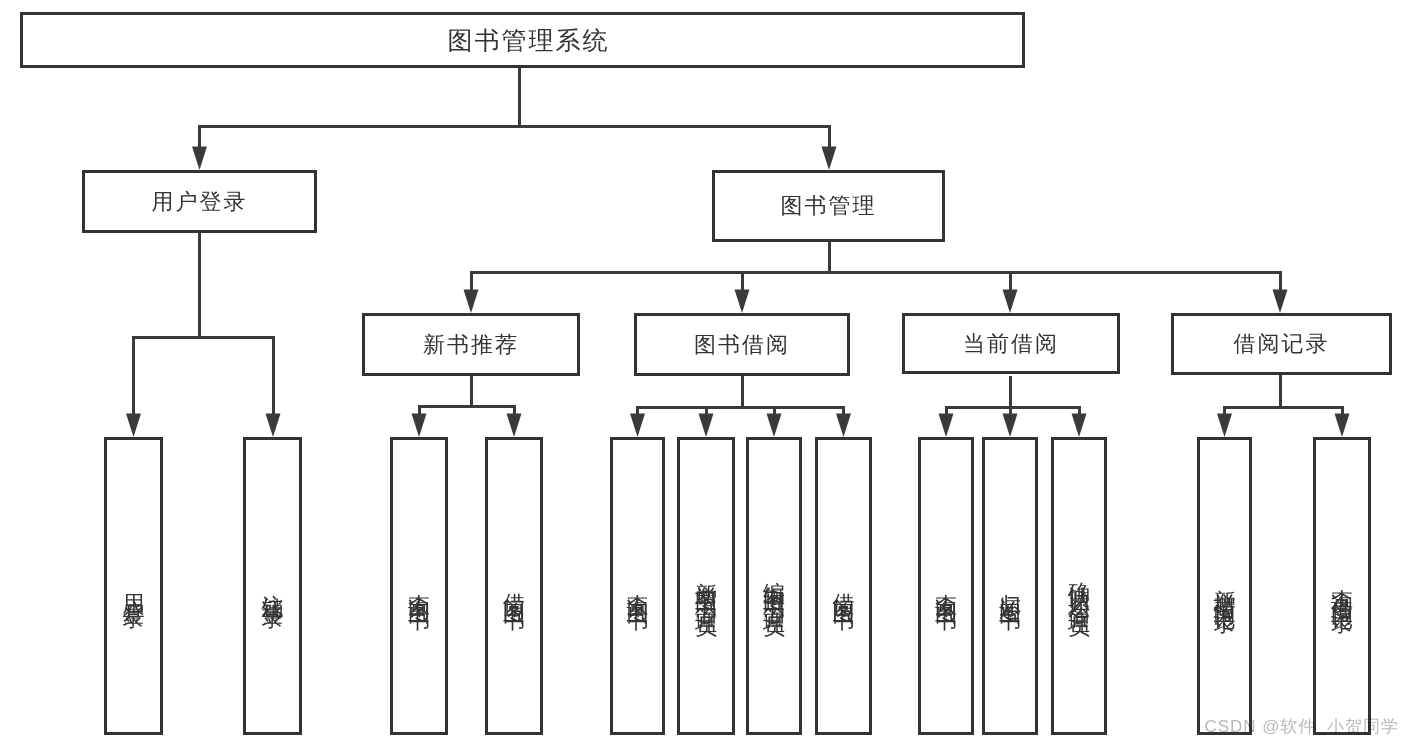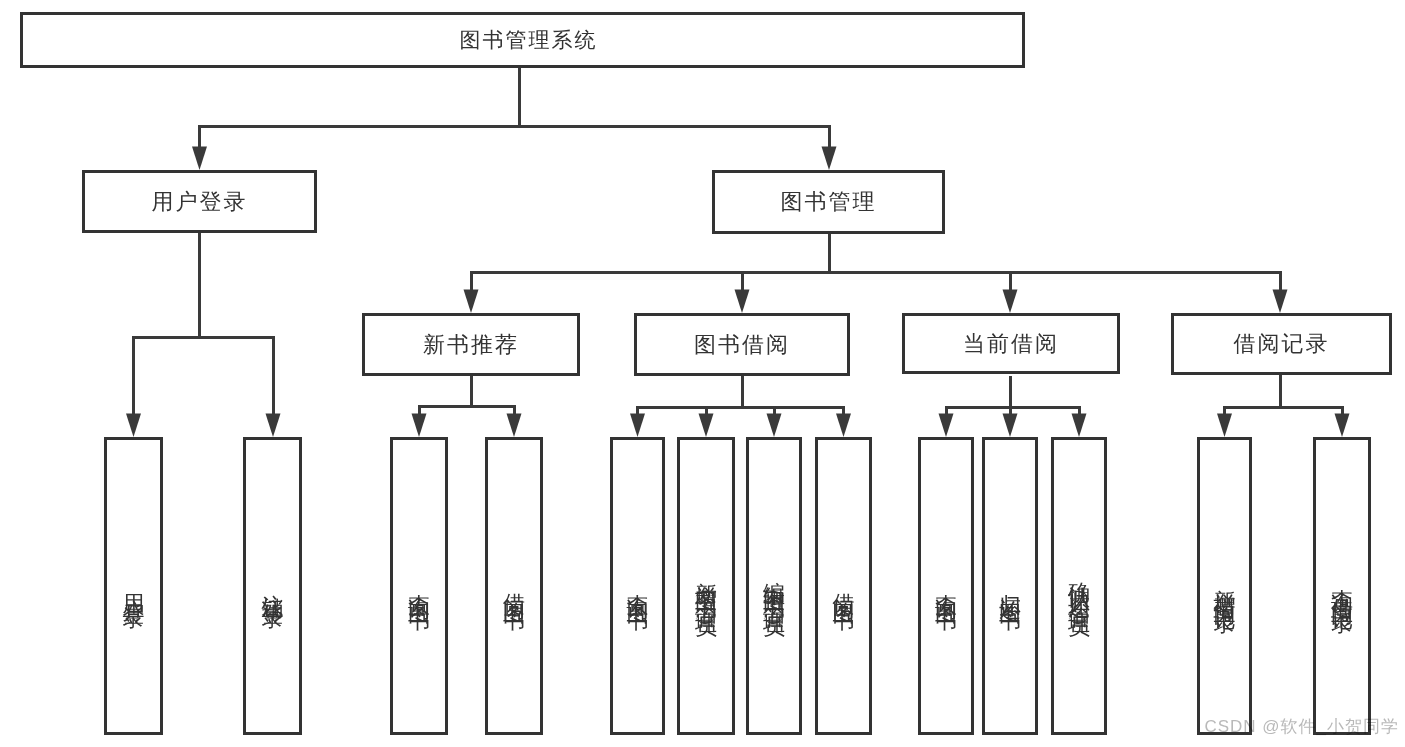--- a/index.html
+++ b/index.html
@@ -9,21 +9,21 @@
     background:#ffffff; overflow:hidden;
   }
   .connectors { position:absolute; left:0; top:0; width:1405px; height:747px; }
   .node {
     position:absolute; box-sizing:border-box;
     background:#ffffff; border:3px solid #333333;
     display:flex; align-items:center; justify-content:center;
     color:#333333; z-index:2;
   }
   .node-h { font-size:22px; letter-spacing:2px; white-space:nowrap; }
-  .node-h.root { font-size:21px;padding-left:12px; }
+  .node-h.root { font-size:25px;padding-left:12px; }
   .node-v { font-size:22px; }
   .node-v span {
     writing-mode:vertical-rl; text-orientation:mixed;
     letter-spacing:5px; line-height:1.1; white-space:nowrap;
   }
   .watermark {
     position:absolute; right:6px; top:715px;
     font-size:17px; color:#b9b9b9; letter-spacing:1px;
     white-space:nowrap; z-index:5; mix-blend-mode:multiply;
   }
@@ -76,21 +76,21 @@
     </g>
   </svg>
 
   <div class="node node-h root" style="left:20px;top:12px;width:1005px;height:56px">
     <span>图书管理系统</span>
   </div>
 
   <div class="node node-h" style="left:82px;top:170px;width:235px;height:63px">
     <span>用户登录</span>
   </div>
-  <div class="node node-h" style="left:712px;top:170px;width:233px;height:64px">
+  <div class="node node-h" style="left:712px;top:170px;width:233px;height:72px">
     <span>图书管理</span>
   </div>
 
   <div class="node node-h" style="left:362px;top:313px;width:218px;height:63px">
     <span>新书推荐</span>
   </div>
   <div class="node node-h" style="left:902px;top:313px;width:218px;height:61px">
     <span>当前借阅</span>
   </div>
   <div class="node node-h" style="left:634px;top:313px;width:216px;height:63px">

